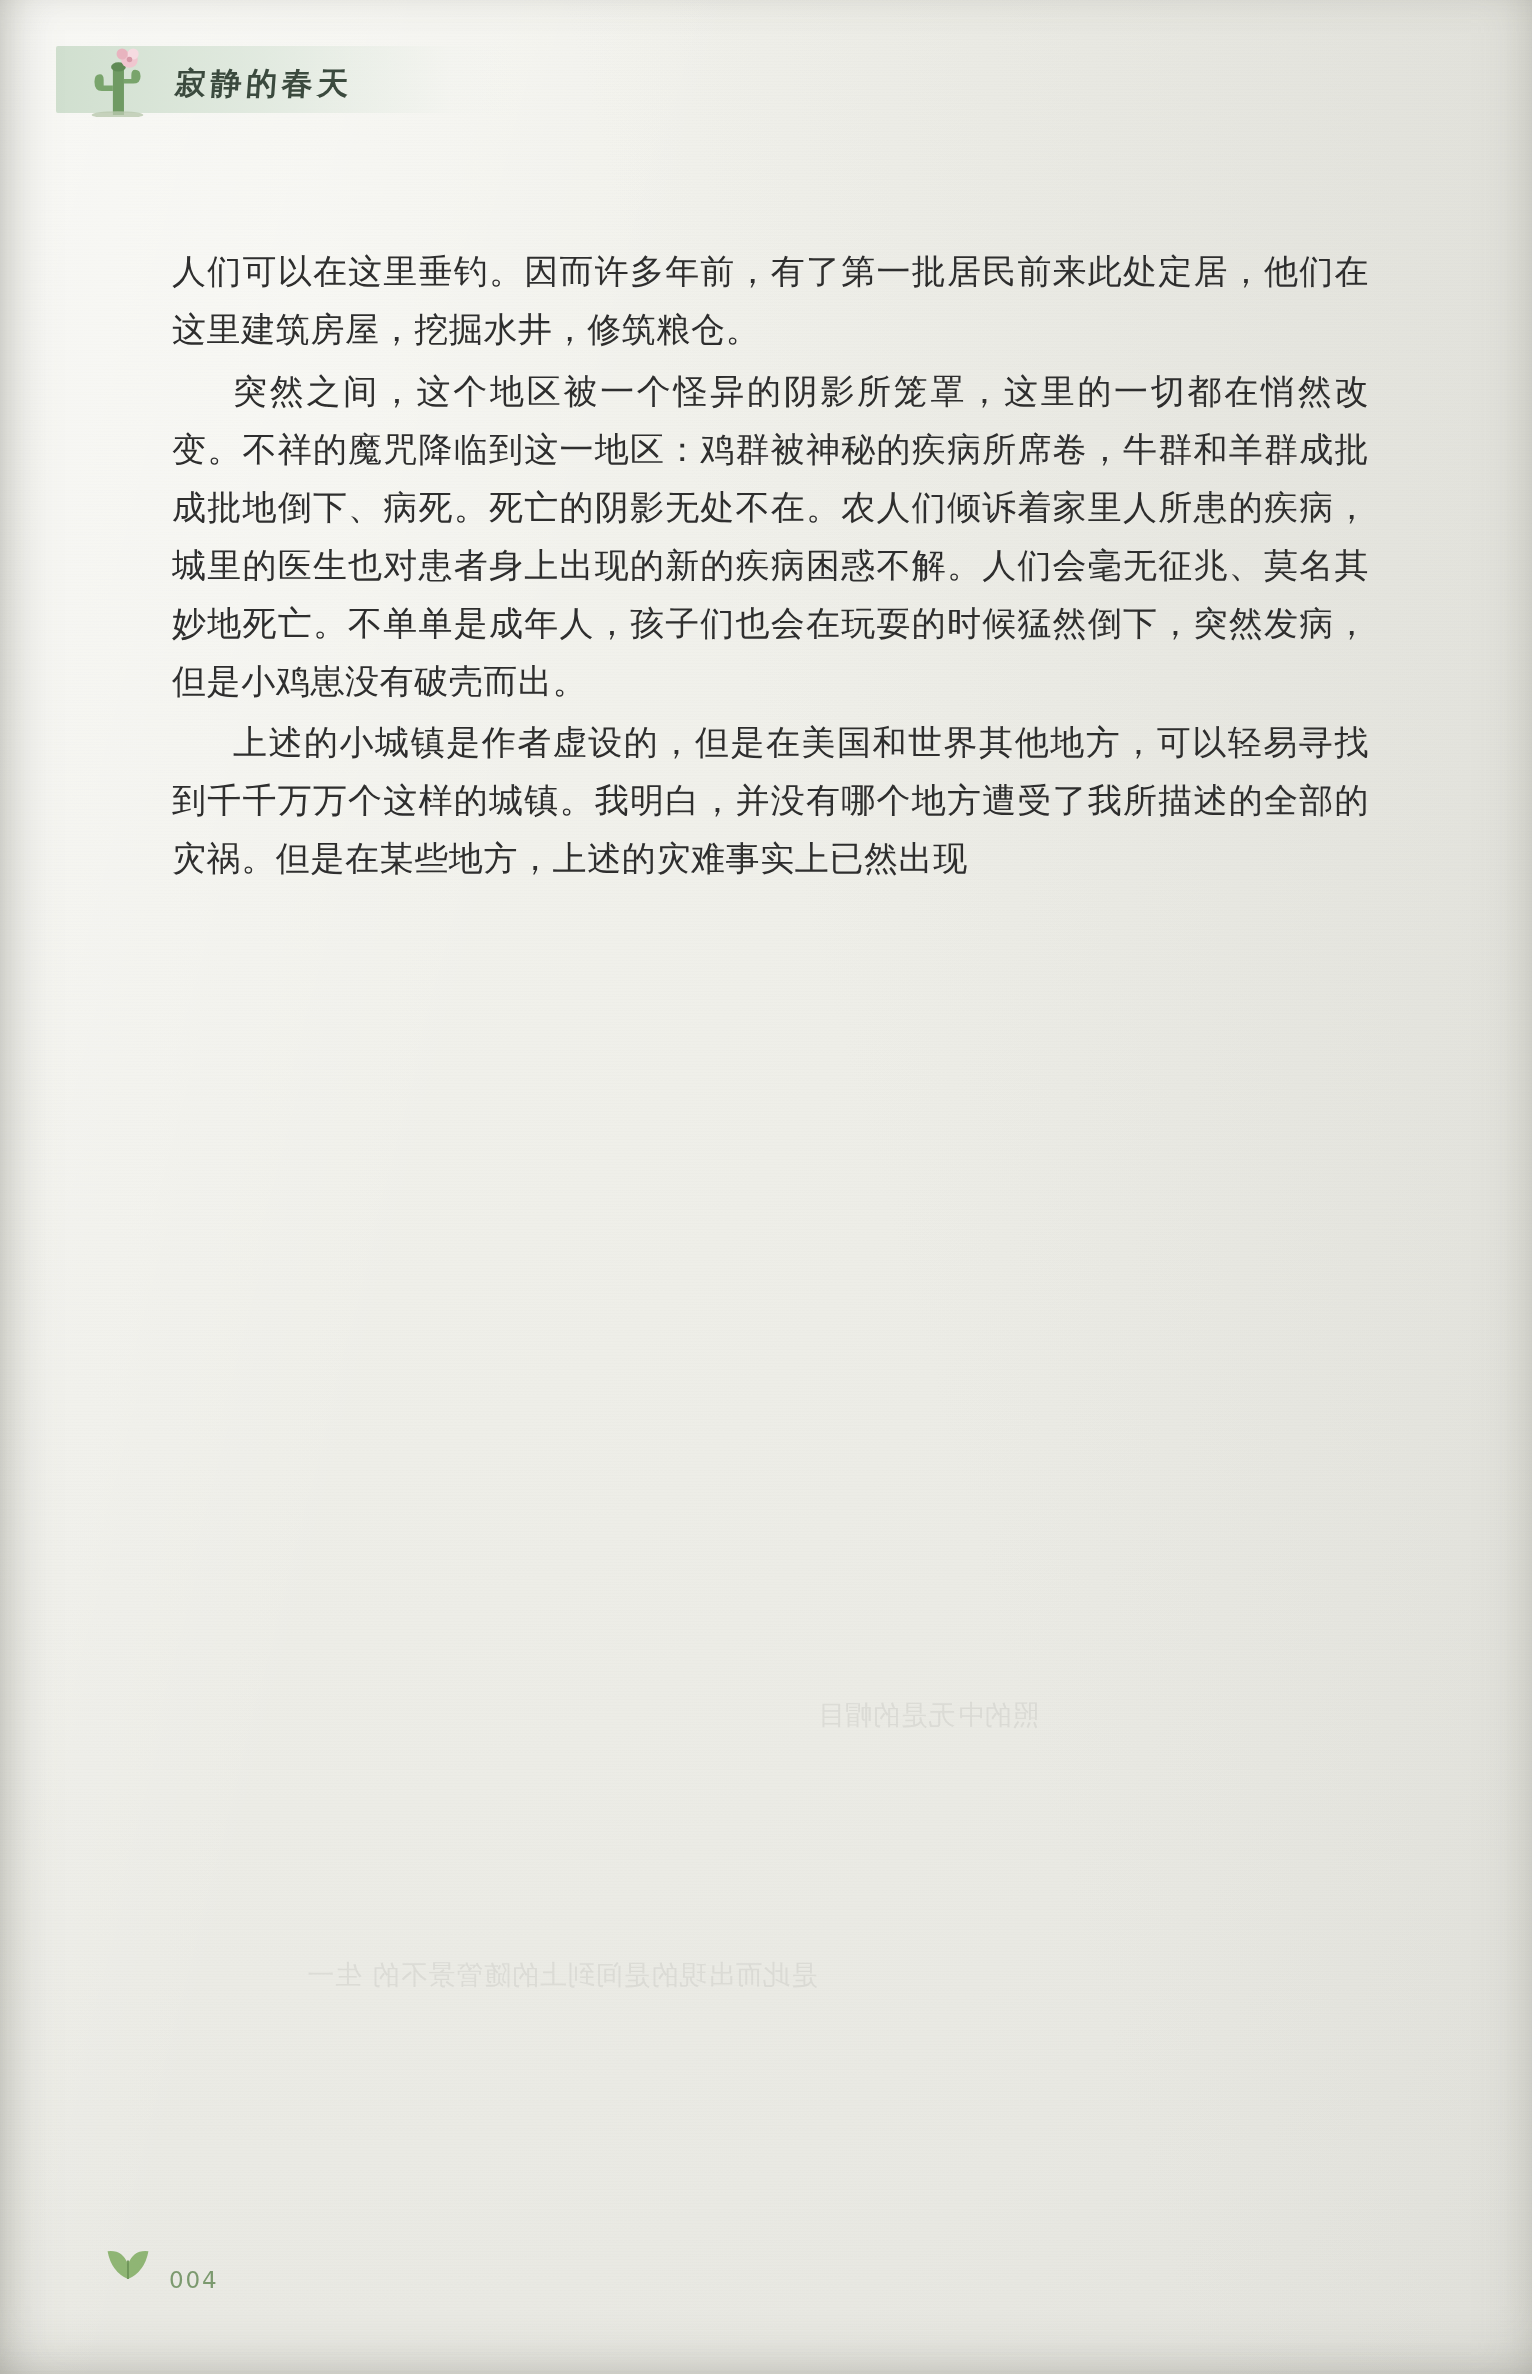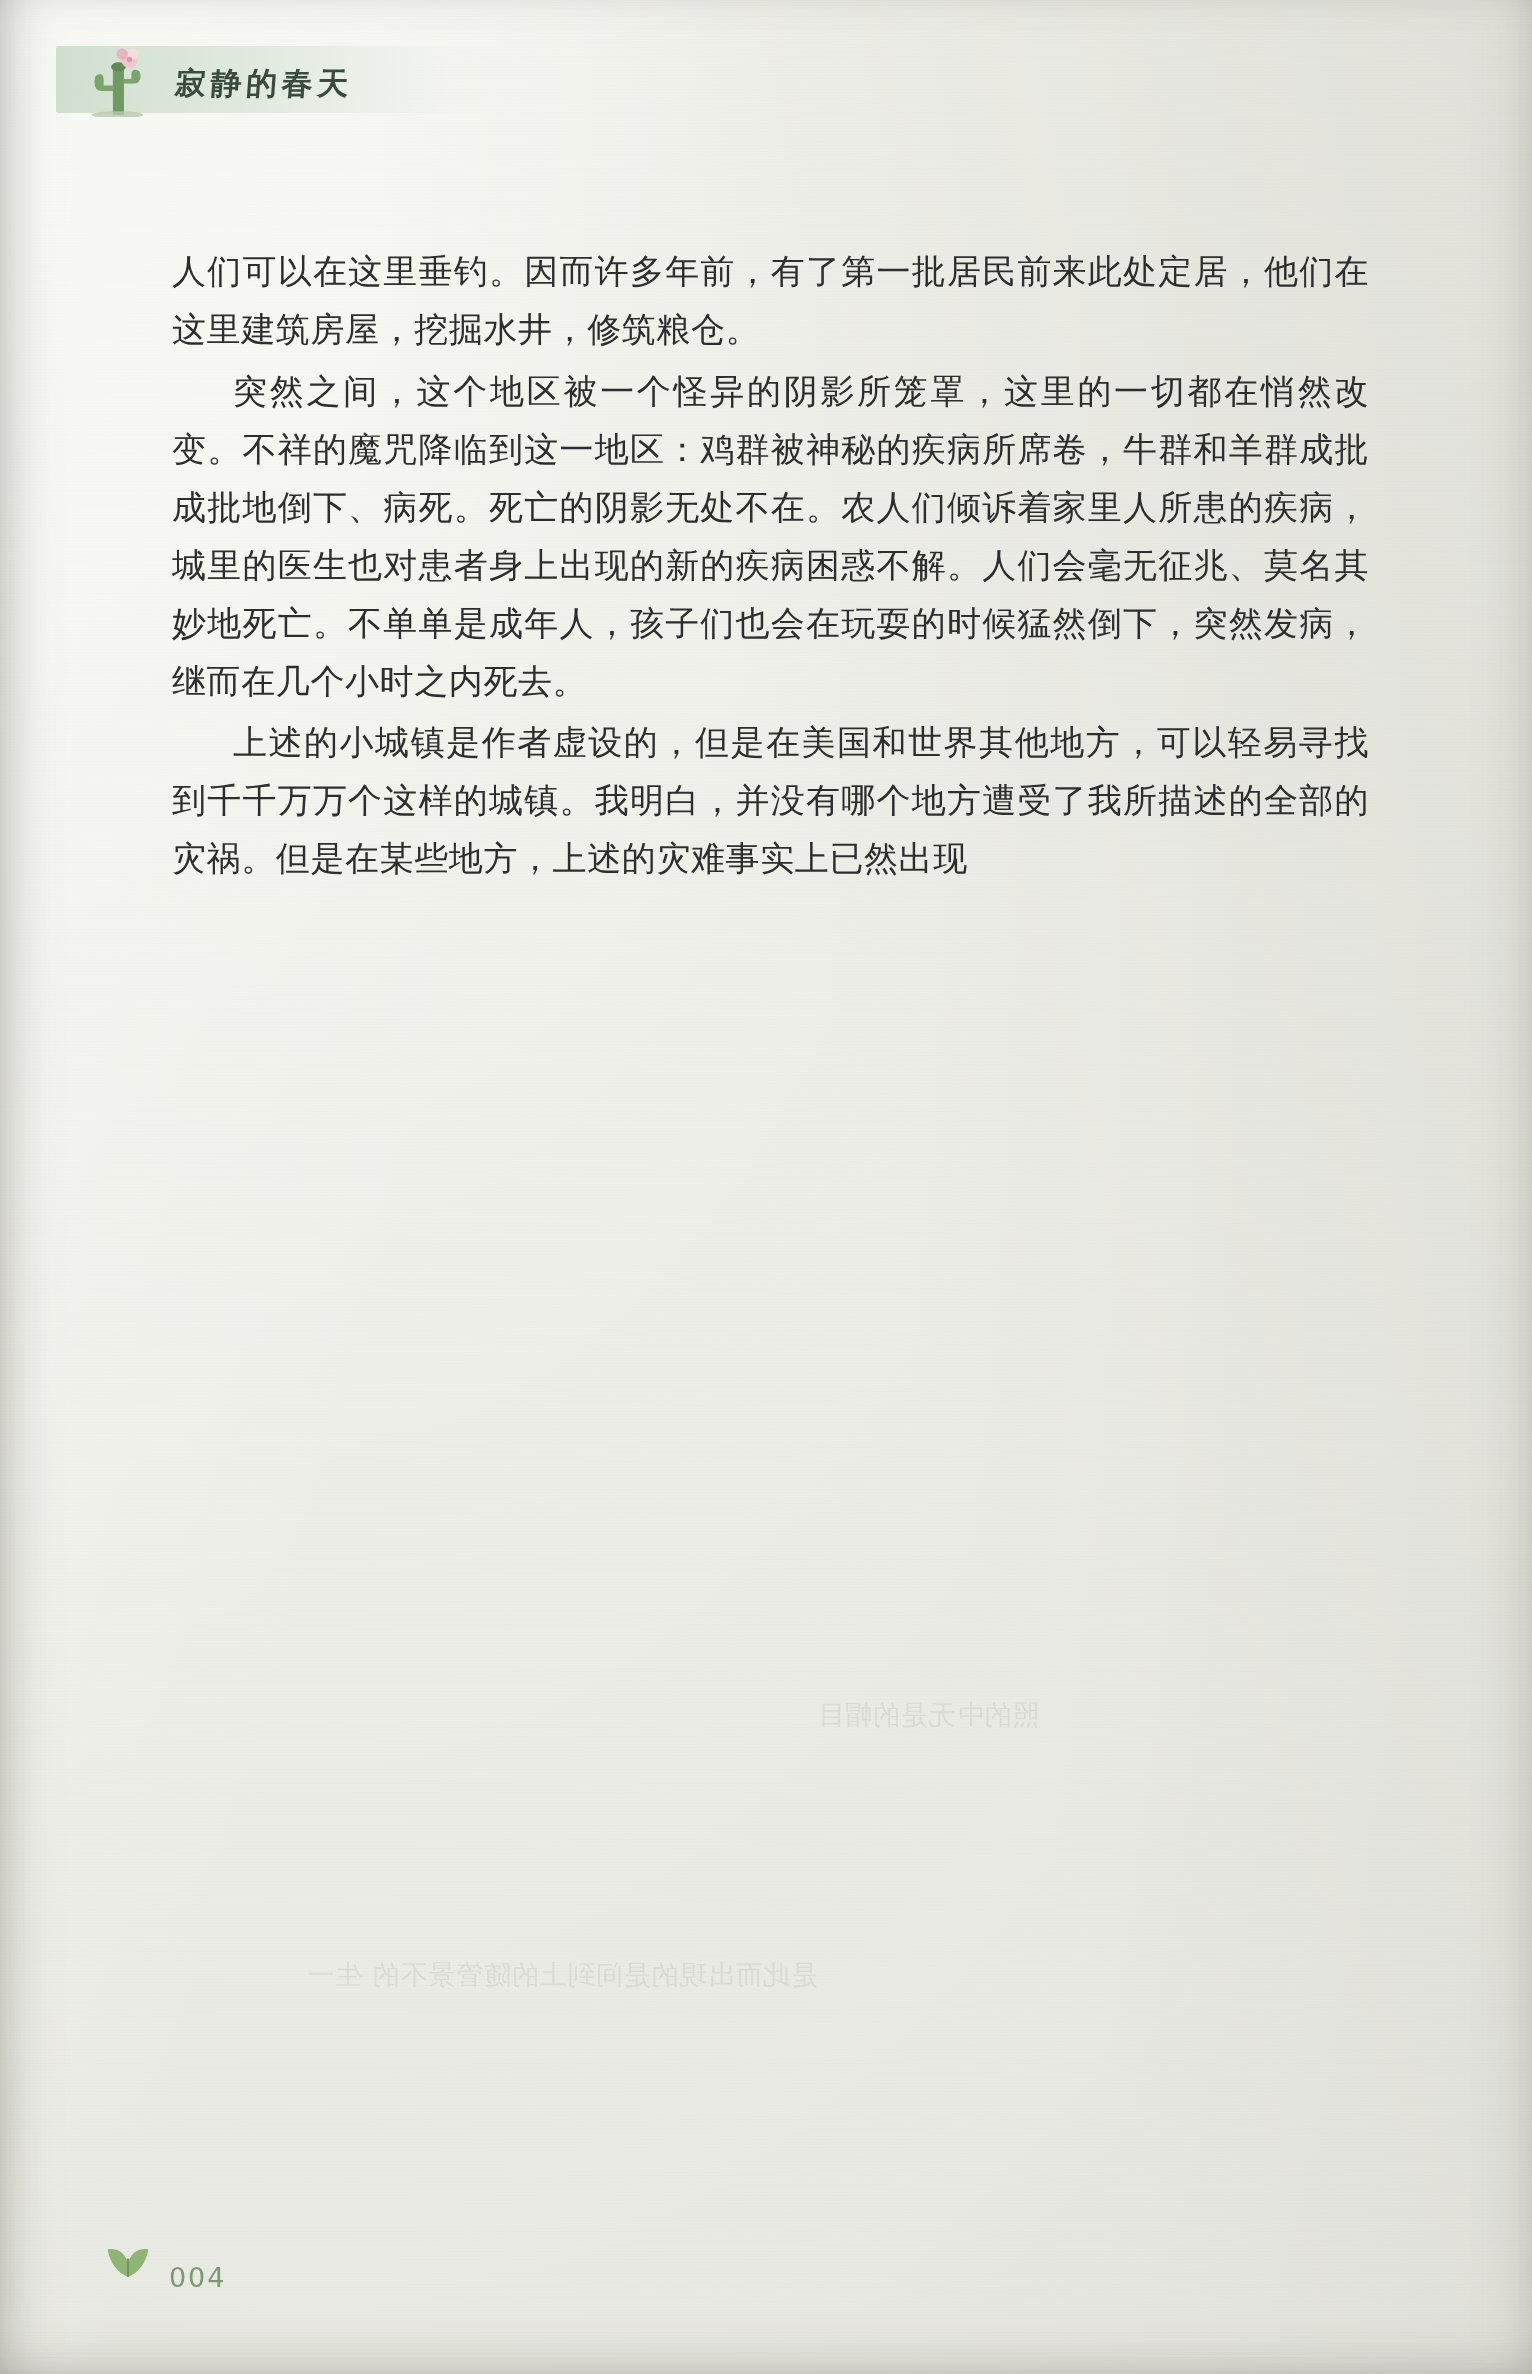--- a/index.html
+++ b/index.html
@@ -105,21 +105,21 @@
     display: flex;
     align-items: center;
     gap: 15px;
   }
   .footer-leaf {
     width: 52px;
     height: 41px;
   }
   .page-number {
     font-family: "DejaVu Sans", sans-serif;
-    font-size: 27px;
+    font-size: 23px;
     color: #7c9a6f;
     letter-spacing: 1.9px;
     margin-top: 39px;
   }
 
   
   .ghost {
     position: absolute;
     color: rgba(90,90,85,0.10);
     font-family: "DejaVu Serif", serif;
@@ -155,21 +155,21 @@
       </svg>
     </div>
     <div class="header-title">寂静的春天</div>
   </div>
 
   <div class="ghost" style="left:816px; top:1697px;">照的中无是的帽目</div>
   <div class="ghost" style="left:306px; top:1957px;">是此而出現的是间到上的随管景不的 生一</div>
 
   <div class="content">
     <p>人们可以在这里垂钓。因而许多年前，有了第一批居民前来此处定居，他们在这里建筑房屋，挖掘水井，修筑粮仓。</p>
-    <p class="indent">突然之间，这个地区被一个怪异的阴影所笼罩，这里的一切都在悄然改变。不祥的魔咒降临到这一地区：鸡群被神秘的疾病所席卷，牛群和羊群成批成批地倒下、病死。死亡的阴影无处不在。农人们倾诉着家里人所患的疾病，城里的医生也对患者身上出现的新的疾病困惑不解。人们会毫无征兆、莫名其妙地死亡。不单单是成年人，孩子们也会在玩耍的时候猛然倒下，突然发病，继而在几个小时之内死去。</p>
+    <p class="indent">突然之间，这个地区被一个怪异的阴影所笼罩，这里的一切都在悄然改变。不祥的魔咒降临到这一地区：鸡群被神秘的疾病所席卷，牛群和羊群成批成批地倒下、病死。死亡的阴影无处不在。农人们倾诉着家里人所患的疾病，城里的医生也对患者身上出现的新的疾病困惑不解。人们会毫无征兆、莫名其妙地死亡。不单单是成年人，孩子们也会在玩耍的时候猛然倒下，突然发病，但是小鸡崽没有破壳而出。</p>
     <p class="indent">上述的小城镇是作者虚设的，但是在美国和世界其他地方，可以轻易寻找到千千万万个这样的城镇。我明白，并没有哪个地方遭受了我所描述的全部的灾祸。但是在某些地方，上述的灾难事实上已然出现</p>
   </div>
 
   <div class="footer">
     <div class="footer-leaf">
       <svg width="52" height="41" viewBox="0 0 56 44" xmlns="http://www.w3.org/2000/svg">
         <path d="M28 42 Q10 34 6 12 Q22 10 28 26 Q34 10 50 12 Q46 34 28 42 Z" fill="#8fb574"></path>
         <path d="M28 42 L28 22" stroke="#6e9459" stroke-width="2" fill="none"></path>
       </svg>
     </div>

